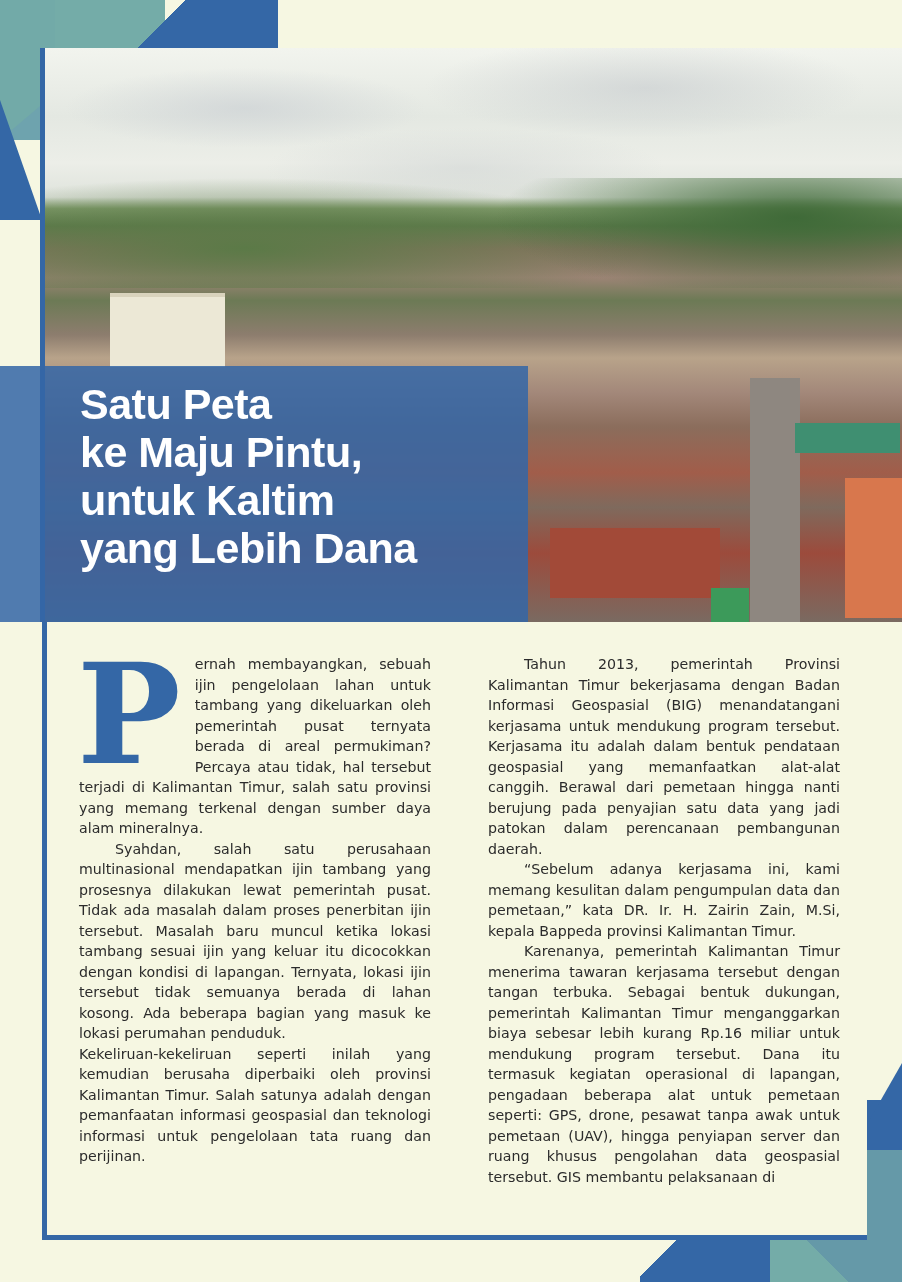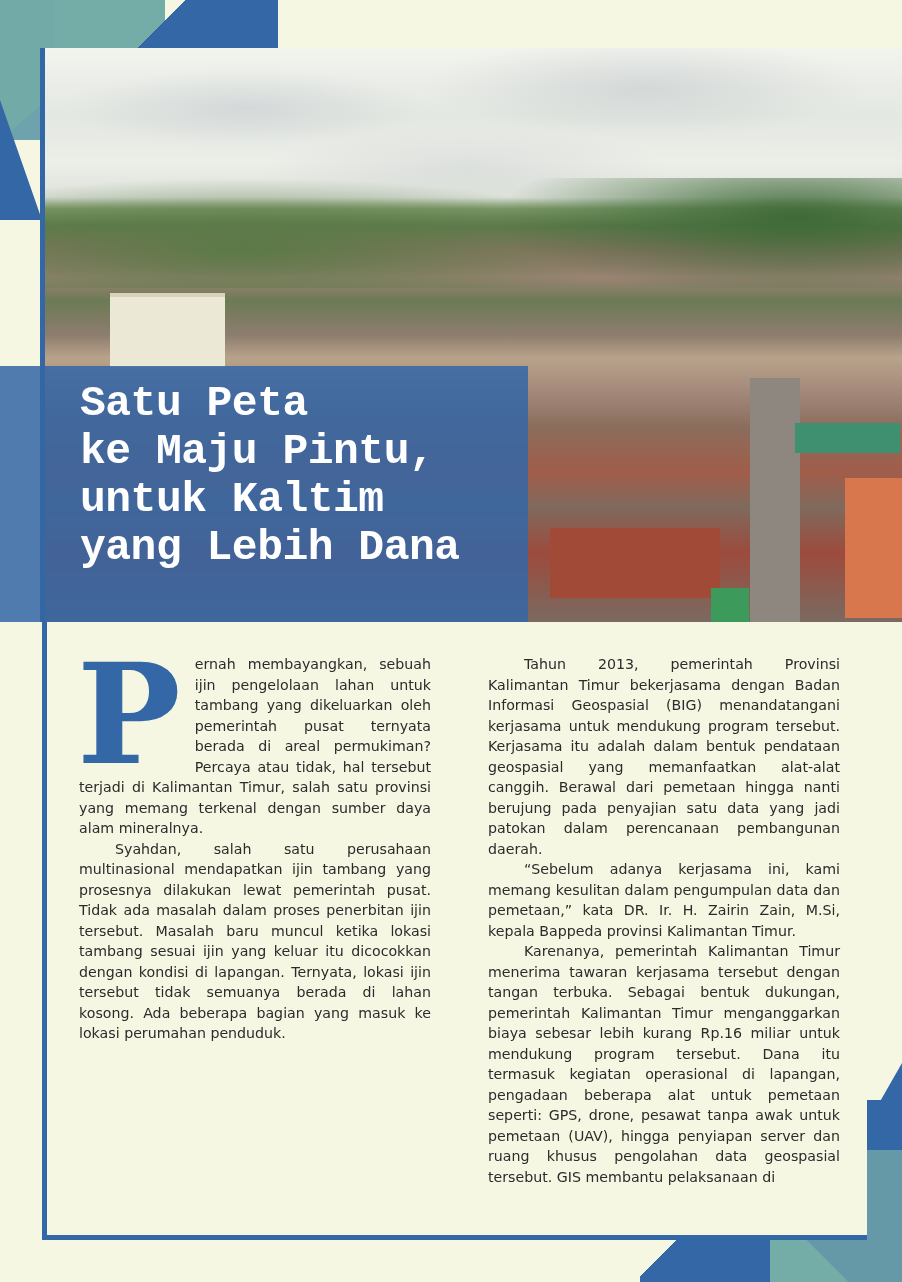--- a/index.html
+++ b/index.html
@@ -55,21 +55,21 @@
   .photo .street { position: absolute; left: 705px; top: 330px; width: 50px; height: 244px; background: #8e8780; }
 
   .photo-edge { position: absolute; left: 40px; top: 48px; width: 5px; height: 574px; background: #3467a6; }
 
   .title-box {
     position: absolute; left: 0; top: 366px; width: 528px; height: 256px;
     background: rgba(52,103,166,0.86);
   }
   .title {
     position: absolute; left: 80px; top: 380px; margin: 0;
-    font-family: Liberation Mono, monospace; font-weight: bold;
+    font-family: Liberation Sans, sans-serif; font-weight: bold;
     color: #ffffff; font-size: 43px; line-height: 48px; letter-spacing: -0.5px;
   }
   .title span { display: block; }
 
   
   .article-frame {
     position: absolute; left: 42px; top: 622px; width: 820px; height: 613px;
     border-left: 5px solid #3467a6; border-bottom: 5px solid #3467a6;
     background: #f6f7e2;
   }
@@ -131,19 +131,20 @@
 <div class="deco br-blue-tri"></div>
 <div class="deco br-teal"></div>
 <div class="deco br-bottom-blue"></div>
 <div class="deco br-bottom-teal"></div>
 
 <div class="article-frame"></div>
 
 <div class="col col-left">
   <p class="noindent"><span class="dropcap">P</span><span>ernah membayangkan, sebuah ijin pengelolaan lahan untuk tambang yang dikeluarkan oleh pemerintah pusat ternyata berada di areal permukiman? Percaya atau tidak, hal tersebut terjadi di Kalimantan Timur, salah satu provinsi yang memang terkenal dengan sumber daya alam mineralnya.</span></p>
   <p>Syahdan, salah satu perusahaan multinasional mendapatkan ijin tambang yang prosesnya dilakukan lewat pemerintah pusat. Tidak ada masalah dalam proses penerbitan ijin tersebut. Masalah baru muncul ketika lokasi tambang sesuai ijin yang keluar itu dicocokkan dengan kondisi di lapangan. Ternyata, lokasi ijin tersebut tidak semuanya berada di lahan kosong. Ada beberapa bagian yang masuk ke lokasi perumahan penduduk.</p>
+  <p class="noindent">Kekeliruan-kekeliruan seperti inilah yang kemudian berusaha diperbaiki oleh provinsi Kalimantan Timur. Salah satunya adalah dengan pemanfaatan informasi geospasial dan teknologi informasi untuk pengelolaan tata ruang dan perijinan.</p>
 </div>
 
 <div class="col col-right">
   <p>Tahun 2013, pemerintah Provinsi Kalimantan Timur bekerjasama dengan Badan Informasi Geospasial (BIG) menandatangani kerjasama untuk mendukung program tersebut. Kerjasama itu adalah dalam bentuk pendataan geospasial yang memanfaatkan alat-alat canggih. Berawal dari pemetaan hingga nanti berujung pada penyajian satu data yang jadi patokan dalam perencanaan pembangunan daerah.</p>
   <p>“Sebelum adanya kerjasama ini, kami memang kesulitan dalam pengumpulan data dan pemetaan,” kata DR. Ir. H. Zairin Zain, M.Si, kepala Bappeda provinsi Kalimantan Timur.</p>
   <p>Karenanya, pemerintah Kalimantan Timur menerima tawaran kerjasama tersebut dengan tangan terbuka. Sebagai bentuk dukungan, pemerintah Kalimantan Timur menganggarkan biaya sebesar lebih kurang Rp.16 miliar untuk mendukung program tersebut. Dana itu termasuk kegiatan operasional di lapangan, pengadaan beberapa alat untuk pemetaan seperti: GPS, drone, pesawat tanpa awak untuk pemetaan (UAV), hingga penyiapan server dan ruang khusus pengolahan data geospasial tersebut. GIS membantu pelaksanaan di</p>
 </div>
 
 </body></html>

